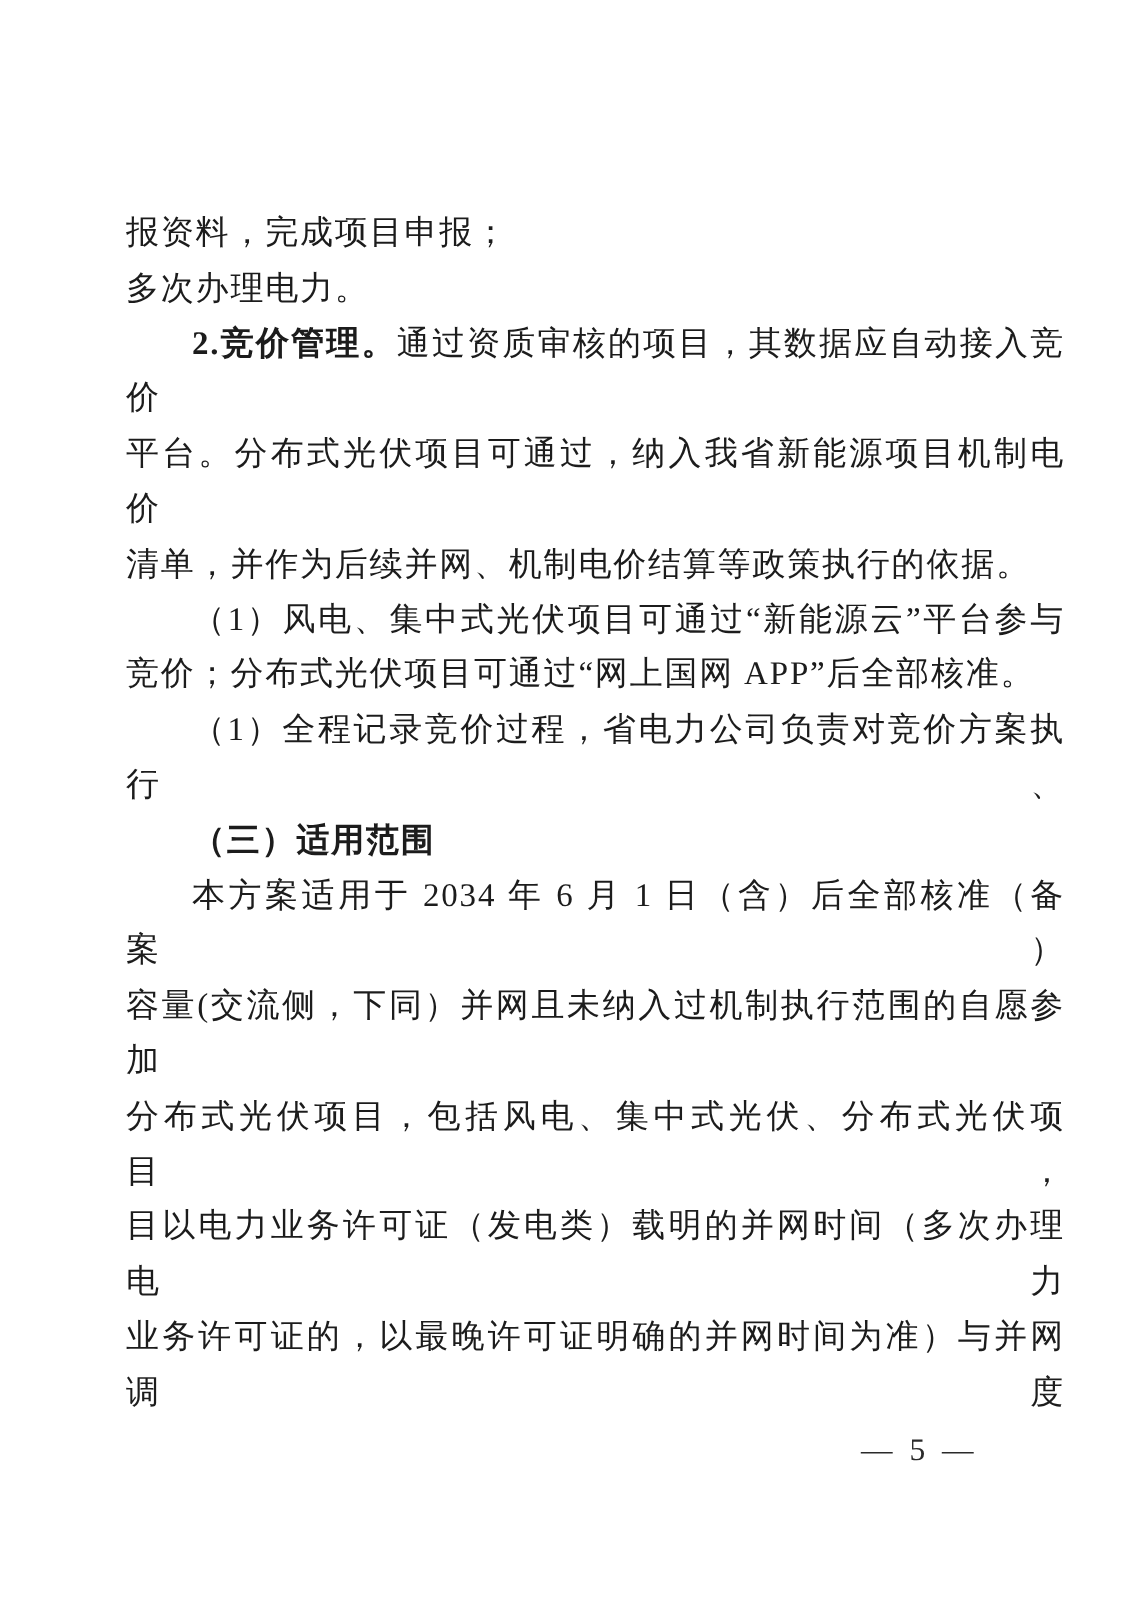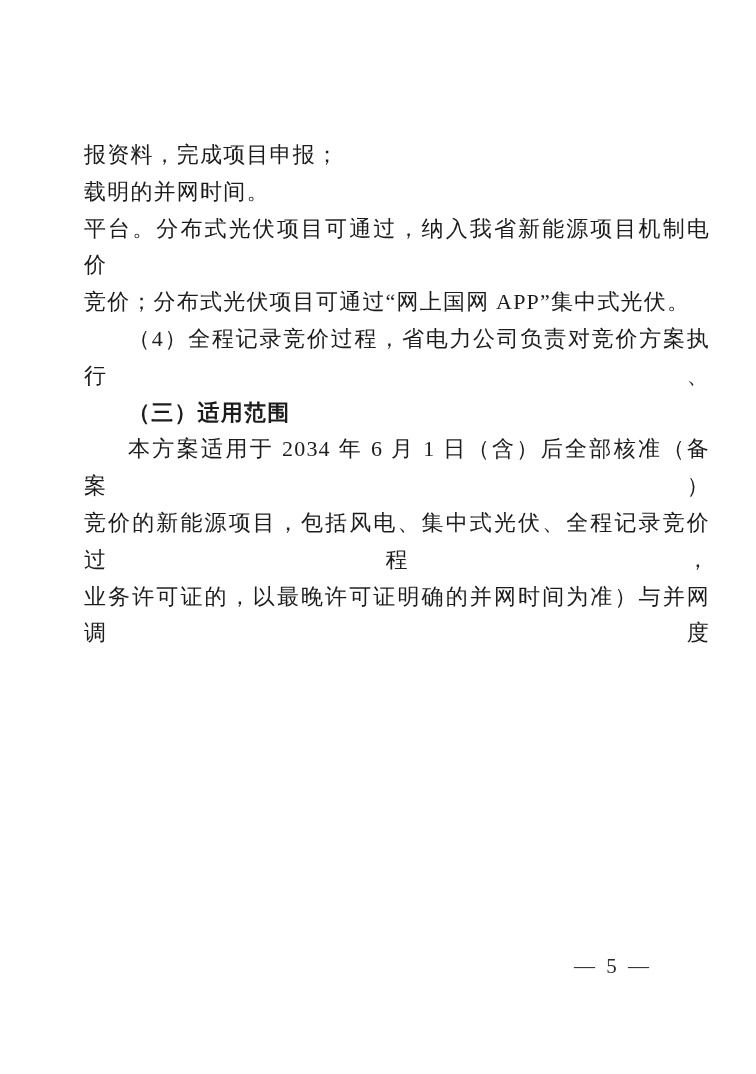--- a/index.html
+++ b/index.html
@@ -52,23 +52,28 @@
     letter-spacing: 3px;
     color: #2a2a2a;
   }
 </style>
 </head>
 <body>
 
 <div class="page">
   <div class="doc-body">
       <div class="line"><span>报资料，完成项目申报；</span></div>
-      <div class="line"><span>载明的并网时间。</span></div>
+      <div class="line"><span>多次办理电力。</span></div>
+      <div class="line ind j"><span class="b">2.竞价管理。</span><span>通过资质审核的项目，其数据应自动接入竞价</span></div>
       <div class="line j"><span>平台。分布式光伏项目可通过，纳入我省新能源项目机制电价</span></div>
-      <div class="line"><span>竞价；分布式光伏项目可通过“网上国网 APP”集中式光伏。</span></div>
-      <div class="line ind j"><span>（4）全程记录竞价过程，省电力公司负责对竞价方案执行、</span></div>
+      <div class="line"><span>清单，并作为后续并网、机制电价结算等政策执行的依据。</span></div>
+      <div class="line ind j"><span>（1）风电、集中式光伏项目可通过“新能源云”平台参与</span></div>
+      <div class="line"><span>竞价；分布式光伏项目可通过“网上国网 APP”后全部核准。</span></div>
+      <div class="line ind j"><span>（1）全程记录竞价过程，省电力公司负责对竞价方案执行、</span></div>
       <div class="line ind heading"><span class="b">（三）适用范围</span></div>
       <div class="line ind j"><span>本方案适用于 2034 年 6 月 1 日（含）后全部核准（备案）</span></div>
-      <div class="line j"><span>竞价的新能源项目，包括风电、集中式光伏、全程记录竞价过程，</span></div>
+      <div class="line j"><span>容量(交流侧，下同）并网且未纳入过机制执行范围的自愿参加</span></div>
+      <div class="line j"><span>分布式光伏项目，包括风电、集中式光伏、分布式光伏项目，</span></div>
+      <div class="line j"><span>目以电力业务许可证（发电类）载明的并网时间（多次办理电力</span></div>
       <div class="line j"><span>业务许可证的，以最晚许可证明确的并网时间为准）与并网调度</span></div>
     </div>
   <div class="footer">— 5 —</div>
 </div>
 
 </body></html>

